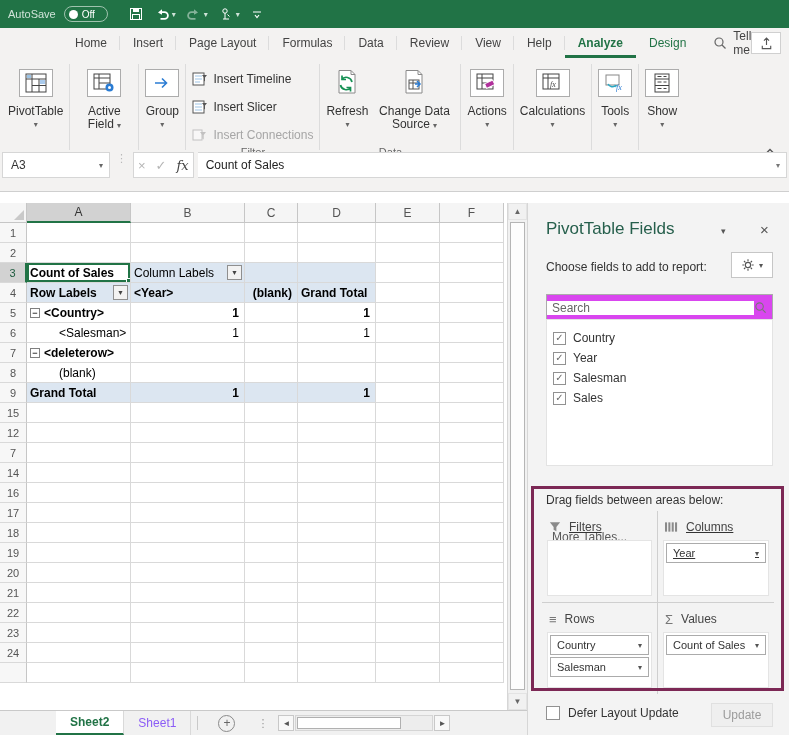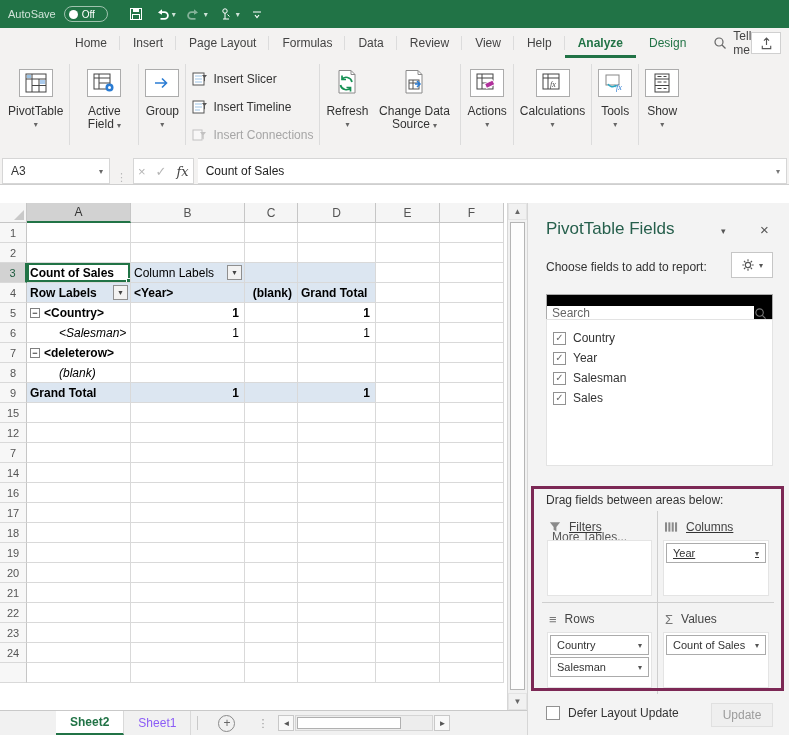--- a/index.html
+++ b/index.html
@@ -49,22 +49,22 @@
            align-items:center;justify-content:center;}
   .noframe{border:none;background:transparent;}
   .biglabel{margin-top:8px;font-size:12px;color:#333;text-align:center;line-height:13px;}
   .bigbtn .caret{margin-top:3px;font-size:8px;color:#666;line-height:8px;}
   .caret-inline .caret{display:inline;margin-left:3px;}
   .smallbtn{display:flex;align-items:center;gap:5px;height:22px;font-size:12px;color:#333;white-space:nowrap;}
   .smallbtn.disabled{color:var(--disabled);}
   .smallbtn.disabled svg{opacity:.45;}
   #ribbon-collapse{position:absolute;right:12px;bottom:6px;}
   
-  #formulabar{position:absolute;left:0;top:145px;width:789px;height:40px;background:var(--ribbonbg);
-              border-bottom:1px solid #CFCFCF;display:flex;align-items:flex-end;padding:0 2px;}
+  #formulabar{position:absolute;left:0;top:152px;width:789px;height:40px;background:var(--ribbonbg);
+              border-bottom:1px solid #CFCFCF;display:flex;align-items:flex-start;padding:0 2px;}
   #namebox{width:108px;height:26px;background:#fff;border:1px solid #D6D6D6;display:flex;align-items:center;position:relative;}
   #namebox input{border:none;outline:none;width:76px;padding-left:8px;font:12px "Liberation Sans",sans-serif;color:#333;}
   .nb-caret{position:absolute;right:6px;font-size:8px;color:#666;}
   .fb-dots{color:#B9B9B9;margin:0 6px;font-size:11px;}
   .fb-btns{display:flex;align-items:center;height:26px;background:#fff;border:1px solid #D6D6D6;padding:0 4px;gap:10px;}
   .fb-x,.fb-check{color:#B5B5B5;font-size:13px;}
   .fb-fx{font-family:"DejaVu Serif",serif;font-style:italic;color:#444;font-size:13px;}
   #formulainput{flex:1;height:26px;background:#fff;border:1px solid #D6D6D6;border-left:none;margin-left:4px;
                 display:flex;align-items:center;position:relative;}
   #formulainput input{border:none;outline:none;width:95%;padding-left:8px;font:12px "Liberation Sans",sans-serif;color:#222;}
@@ -82,21 +82,21 @@
   #gridbody{position:absolute;left:0;top:20px;width:504px;height:487px;overflow:hidden;}
   .grow{display:flex;height:20px;}
   .rownum{width:27px;background:#F7F7F7;border-right:1px solid var(--hdrline);border-bottom:1px solid var(--gridline);
           display:flex;align-items:center;justify-content:center;font-size:11px;color:#555;}
   .rownum.sel{background:#D2D2D2;border-right:2px solid var(--green);color:#1E5C3F;}
   .cell{border-right:1px solid var(--gridline);border-bottom:1px solid var(--gridline);height:20px;
         display:flex;align-items:center;padding:0 3px;position:relative;font-size:12px;color:#000;overflow:hidden;white-space:nowrap;}
   .cell.pb{background:var(--pivotblue);}
   .cell.bold{font-weight:bold;}
   .cell.right{justify-content:flex-end;padding-right:5px;}
-  .cell.indent{padding-left:32px;font-style:italic;}
+  .cell.indent{padding-left:32px;}
   .cell.selcell{box-shadow:inset 0 0 0 2px var(--green);z-index:2;}
   .fillhandle{position:absolute;right:-1px;bottom:-1px;width:5px;height:5px;background:var(--green);border:1px solid #fff;}
   .colbtn{display:inline-flex;width:10px;height:10px;border:1px solid #7F7F7F;background:#fff;color:#333;
           font-size:9px;line-height:8px;align-items:center;justify-content:center;margin-right:4px;flex:none;}
   .ddbtn{position:absolute;right:2px;top:2px;width:15px;height:15px;background:#F2F2F2;border:1px solid #8F8F8F;
          display:flex;align-items:center;justify-content:center;font-size:7px;color:#444;}
   
   #vscroll{position:absolute;left:507px;top:0;width:20px;height:507px;background:#F1F1F1;border-left:1px solid #D6D6D6;}
   .vs-arrow{height:17px;display:flex;align-items:center;justify-content:center;font-size:8px;color:#666;
             background:#F1F1F1;border:1px solid #E3E3E3;}
@@ -121,22 +121,22 @@
   
   #pane{position:absolute;left:527px;top:203px;width:262px;height:532px;background:var(--panebg);
         border-left:1px solid #D6D6D6;}
   .pane-title{position:absolute;left:18px;top:16px;font-size:17px;color:var(--panetitle);}
   .pane-title-caret{position:absolute;left:193px;top:23px;font-size:9px;color:#555;}
   .pane-close{position:absolute;left:232px;top:18px;font-size:15px;color:#555;}
   .choose-label{position:absolute;left:18px;top:57px;font-size:12px;color:#333;}
   .gear-btn{position:absolute;left:203px;top:49px;width:42px;height:26px;background:#fff;border:1px solid #C6C6C6;
             display:flex;align-items:center;justify-content:center;gap:4px;color:#555;}
   .gear-btn .caret{font-size:8px;}
-  .searchbox{position:absolute;left:18px;top:91px;width:227px;height:27px;background:#000000;border:1px solid #ABABAB;
-             display:flex;align-items:flex-end;}
+  .searchbox{position:absolute;left:18px;top:91px;width:227px;height:27px;background:#d946ef;border:1px solid #ABABAB;
+             display:flex;align-items:center;}
   .searchbox input{border:none;outline:none;flex:1;padding-left:5px;font:12px "Liberation Sans",sans-serif;color:#555;}
   .searchbox input::placeholder{color:#666;opacity:1;}
   .search-ic{margin-right:5px;}
   #field-list{position:absolute;left:18px;top:116px;width:227px;height:147px;background:#fff;border:1px solid #E3E3E3;
               padding:8px 0 0 6px;}
   .fitem{display:flex;align-items:center;height:20px;gap:7px;}
   .cb{width:13px;height:13px;border:1px solid #919191;background:#fff;display:flex;align-items:center;
       justify-content:center;font-size:10px;color:#6A6A6A;line-height:10px;}
   .flabel{color:#333;font-weight:bold;font-weight:normal;}
   .more-tables{position:absolute;left:24px;top:327px;color:#595959;}
@@ -295,35 +295,35 @@
     </div>
       </div>
   </div>
   <div class="rsep"></div>
   <div class="rgroup">
     <div class="ritems col" style="gap:6px;">
       <div class="smallbtn">
         <span>
             <svg width="16" height="15" viewBox="0 0 16 15">
               <rect x="1" y="1" width="11" height="12" fill="#fff" stroke="#555"></rect>
-              <path d="M3 4 h7 M3 7 h7 M3 10 h7" stroke="#9CC3E5"></path>
+              <path d="M3 4 h7 M3 7 h7 M3 10 h5" stroke="#9CC3E5"></path>
               <path d="M10 3 h5 l-2 2.5 v4 l-1-.8 V5.5 Z" fill="#555"></path>
             </svg>
           </span>
-        <span>Insert Slicer</span>
+        <span>Insert Timeline</span>
       </div>
       <div class="smallbtn">
         <span>
             <svg width="16" height="15" viewBox="0 0 16 15">
               <rect x="1" y="1" width="11" height="12" fill="#fff" stroke="#555"></rect>
-              <path d="M3 4 h7 M3 7 h7 M3 10 h5" stroke="#9CC3E5"></path>
+              <path d="M3 4 h7 M3 7 h7 M3 10 h7" stroke="#9CC3E5"></path>
               <path d="M10 3 h5 l-2 2.5 v4 l-1-.8 V5.5 Z" fill="#555"></path>
             </svg>
           </span>
-        <span>Insert Timeline</span>
+        <span>Insert Slicer</span>
       </div>
       <div class="smallbtn disabled">
         <span>
             <svg width="16" height="15" viewBox="0 0 16 15">
               <rect x="1" y="2" width="9" height="10" fill="#fff" stroke="#888"></rect>
               <path d="M8 4 h6 l-2.3 3 v4.5 l-1.4-1 V7 Z" fill="#888"></path>
             </svg>
           </span>
         <span>Insert Connections</span>
       </div>

